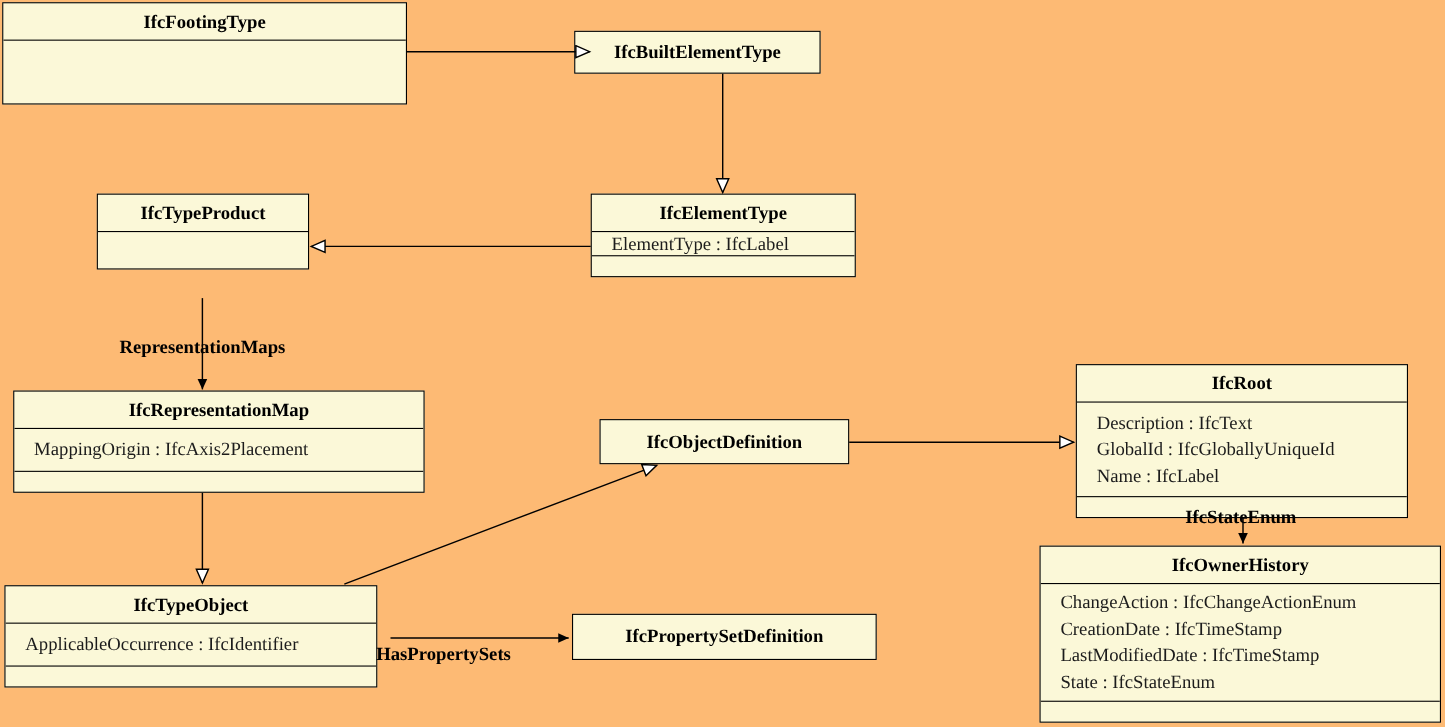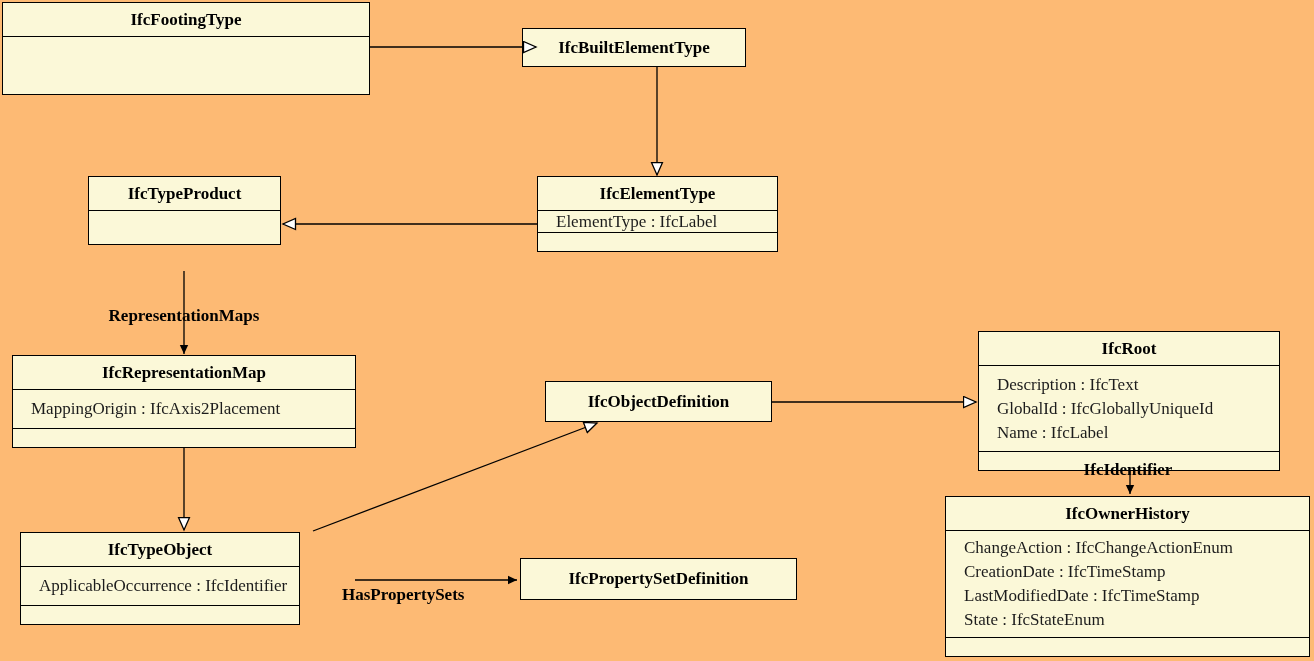--- a/index.html
+++ b/index.html
@@ -53,24 +53,24 @@
   }
   .node .empty {
     flex: 0 0 18px;
     border-top: 1px solid var(--node-border, #000);
   }
   
   .n0 { left: 2px;   top: 2px;   width: 368px; height: 93px; }
   .n1 { left: 522px; top: 28px;  width: 224px; height: 39px; }
   .n2 { left: 88px;  top: 176px; width: 193px; height: 69px; }
   .n3 { left: 537px; top: 176px; width: 241px; height: 76px; }
-  .n4 { left: 12px;  top: 355px; width: 344px; height: 93px; }
+  .n4 { left: 12px;  top: 355px; width: 374px; height: 93px; }
   .n5 { left: 545px; top: 381px; width: 227px; height: 41px; }
   .n6 { left: 978px; top: 331px; width: 302px; height: 140px; }
-  .n7 { left: 20px;  top: 532px; width: 280px; height: 93px; }
+  .n7 { left: 4px;  top: 532px; width: 339px; height: 93px; }
   .n8 { left: 520px; top: 558px; width: 277px; height: 42px; }
   .n9 { left: 945px; top: 496px; width: 365px; height: 161px; }
   
   svg.edges {
     position: absolute;
     left: 0; top: 0;
     width: 1314px; height: 661px;
     pointer-events: none;
   }
   svg.edges line {
@@ -178,15 +178,15 @@
     <line x1="184" y1="271" x2="184" y2="354" marker-end="url(#mk-filled)"></line>
     <line x1="184" y1="448" x2="184" y2="530" marker-end="url(#mk-hollow)"></line>
     <line x1="313" y1="531" x2="597" y2="423" marker-end="url(#mk-hollow)"></line>
     <line x1="355" y1="580" x2="517" y2="580" marker-end="url(#mk-filled)"></line>
     <line x1="772" y1="402" x2="976" y2="402" marker-end="url(#mk-hollow)"></line>
     <line x1="1130" y1="471" x2="1130" y2="494" marker-end="url(#mk-filled)"></line>
   </svg>
 
   <div class="edge-label l-repmaps">RepresentationMaps</div>
   <div class="edge-label l-hasprops">HasPropertySets</div>
-  <div class="edge-label l-ownerhistory">IfcIdentifier</div>
+  <div class="edge-label l-ownerhistory">IfcStateEnum</div>
 
 </div>
 
 </body></html>

